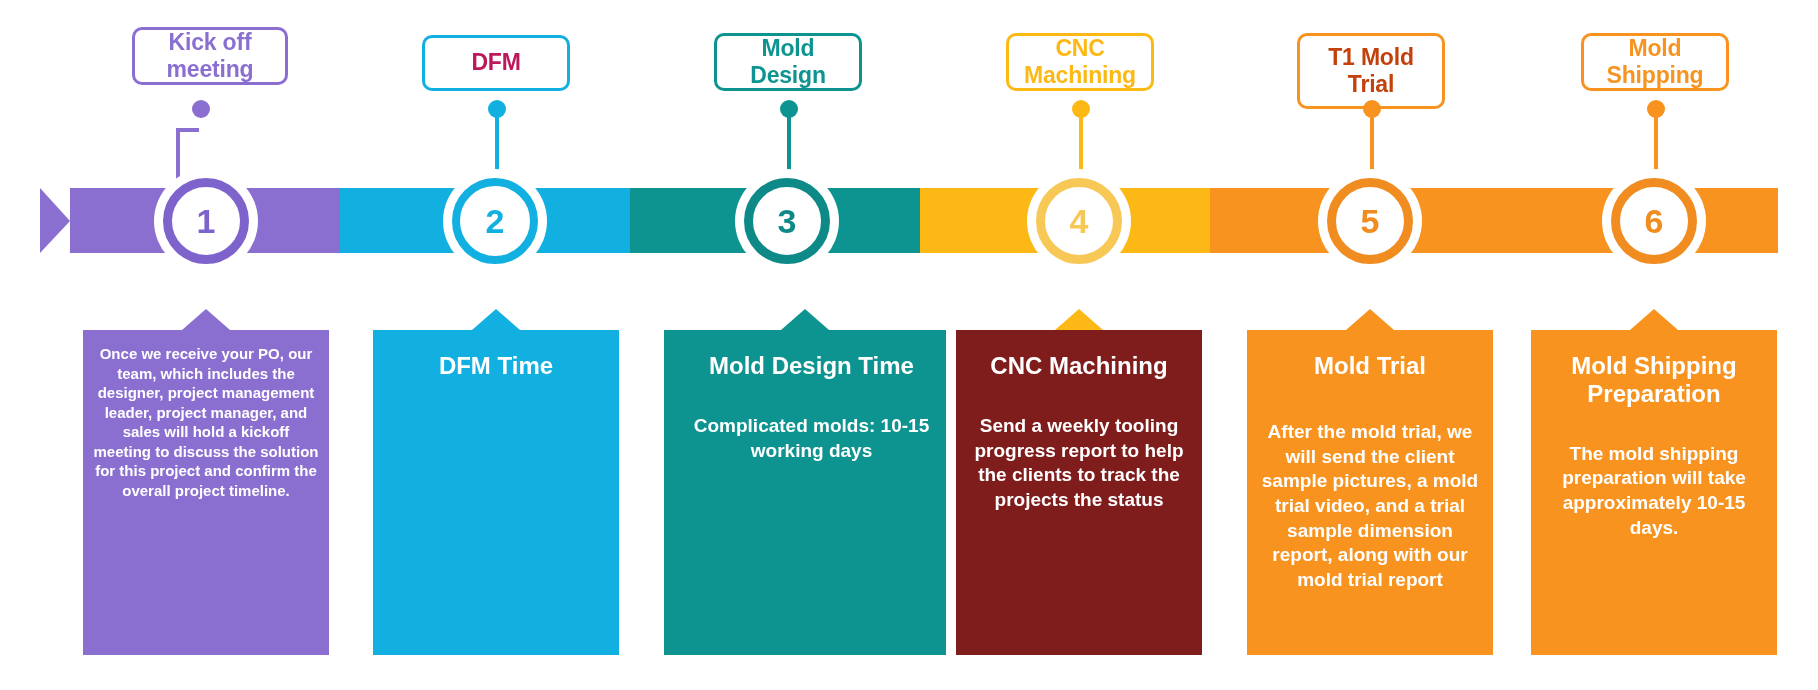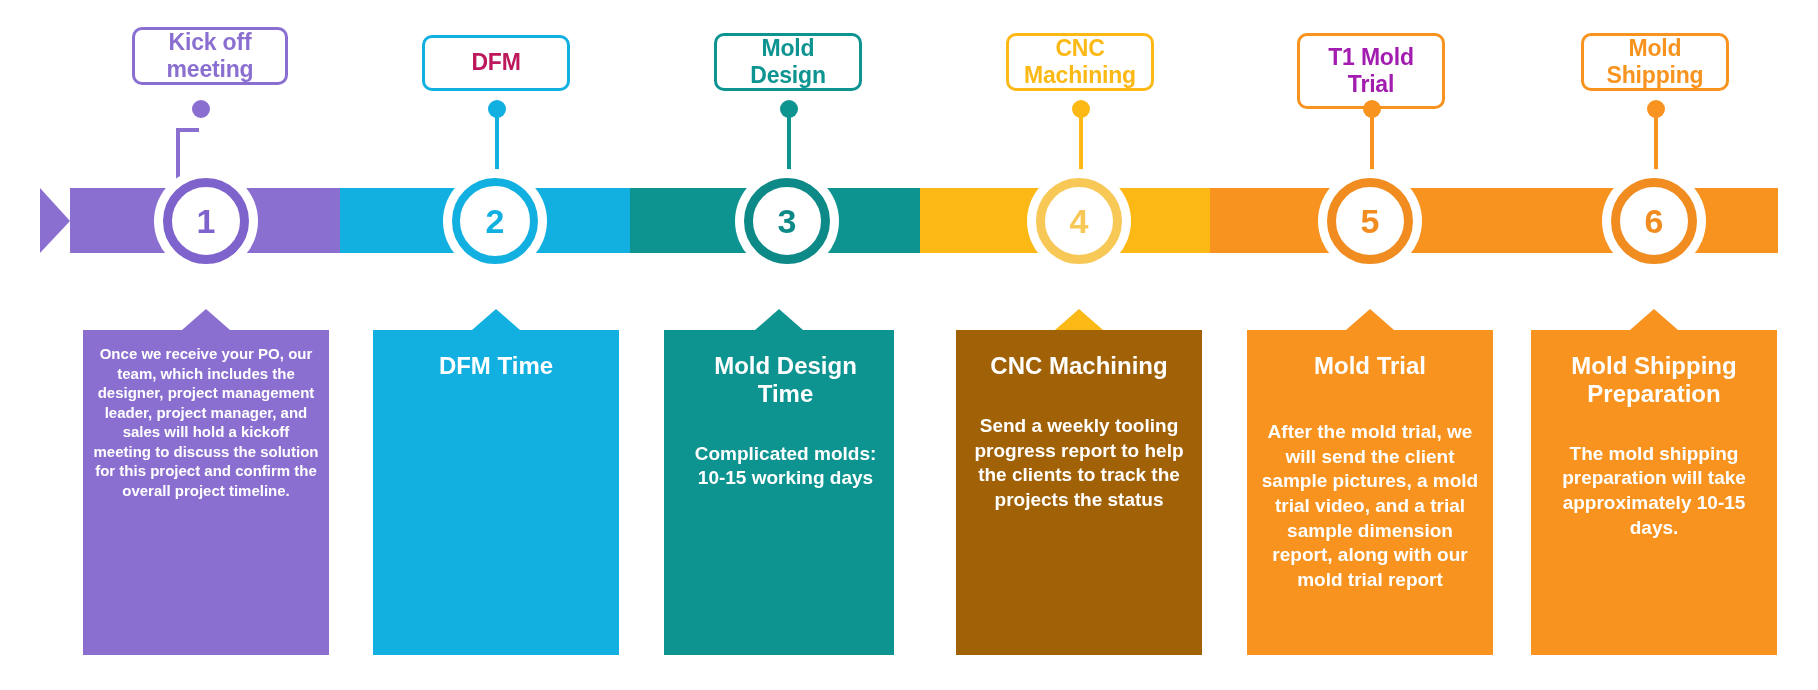--- a/index.html
+++ b/index.html
@@ -148,48 +148,48 @@
     <span><span>Mold</span><br><span>Design</span></span>
   </div>
   <div class="conn" style="left:768px;top:100px;width:40px;height:90px;">
     <div class="dot" style="left: 12px; top: 0px; background: rgb(13, 148, 144);"></div>
     <div class="stem" style="left: 19px; top: 14px; height: 76px; background: rgb(13, 148, 144);"></div>
   </div>
   <div class="node-halo" style="left:735px;top:169px;"></div>
   <div class="node" style="left: 744px; top: 178px; border-color: rgb(13, 138, 136); color: rgb(13, 138, 136);">
     <span>3</span>
   </div>
-  <div class="card" style="left: 664px; top: 330px; width: 230px; height: 325px; font-size: 19px; background: rgb(13, 148, 144); padding-left: 23px;">
+  <div class="card" style="left: 664px; top: 330px; width: 282px; height: 325px; font-size: 19px; background: rgb(13, 148, 144); padding-left: 23px;">
     <div class="notch" style="border-bottom: 21px solid rgb(13, 148, 144);"></div>
     <div class="card-title" style="font-size:24px;">Mold Design Time</div>
     <div class="card-body" style="margin-top:34px;">
       <p>Complicated molds: 10-15 working days</p>
     </div>
   </div>
 
   <div class="pill" style="left: 1006px; top: 33px; width: 148px; height: 58px; border-color: rgb(252, 184, 20); color: rgb(252, 184, 20);">
     <span><span>CNC</span><br><span>Machining</span></span>
   </div>
   <div class="conn" style="left:1060px;top:100px;width:40px;height:90px;">
     <div class="dot" style="left: 12px; top: 0px; background: rgb(252, 184, 20);"></div>
     <div class="stem" style="left: 19px; top: 14px; height: 76px; background: rgb(252, 184, 20);"></div>
   </div>
   <div class="node-halo" style="left:1027px;top:169px;"></div>
   <div class="node" style="left: 1036px; top: 178px; border-color: rgb(248, 200, 87); color: rgb(248, 200, 87);">
     <span>4</span>
   </div>
-  <div class="card" style="left: 956px; top: 330px; width: 246px; height: 325px; font-size: 19px; background: #a16207;">
+  <div class="card" style="left: 956px; top: 330px; width: 246px; height: 325px; font-size: 19px; background: #7f1d1d;">
     <div class="notch" style="border-bottom: 21px solid rgb(252, 184, 20);"></div>
     <div class="card-title" style="font-size:24px;">CNC Machining</div>
     <div class="card-body" style="margin-top:34px;">
       <p>Send a weekly tooling progress report to help the clients to track the projects the status</p>
     </div>
   </div>
 
-  <div class="pill" style="left: 1297px; top: 33px; width: 148px; height: 76px; border-color: rgb(247, 147, 30); color: #a21caf;">
+  <div class="pill" style="left: 1297px; top: 33px; width: 148px; height: 76px; border-color: rgb(247, 147, 30); color: #c2410c;">
     <span><span>T1 Mold</span><br><span>Trial</span></span>
   </div>
   <div class="conn" style="left:1351px;top:100px;width:40px;height:90px;">
     <div class="dot" style="left: 12px; top: 0px; background: rgb(247, 147, 30);"></div>
     <div class="stem" style="left: 19px; top: 14px; height: 76px; background: rgb(247, 147, 30);"></div>
   </div>
   <div class="node-halo" style="left:1318px;top:169px;"></div>
   <div class="node" style="left: 1327px; top: 178px; border-color: rgb(240, 140, 32); color: rgb(240, 140, 32);">
     <span>5</span>
   </div>

